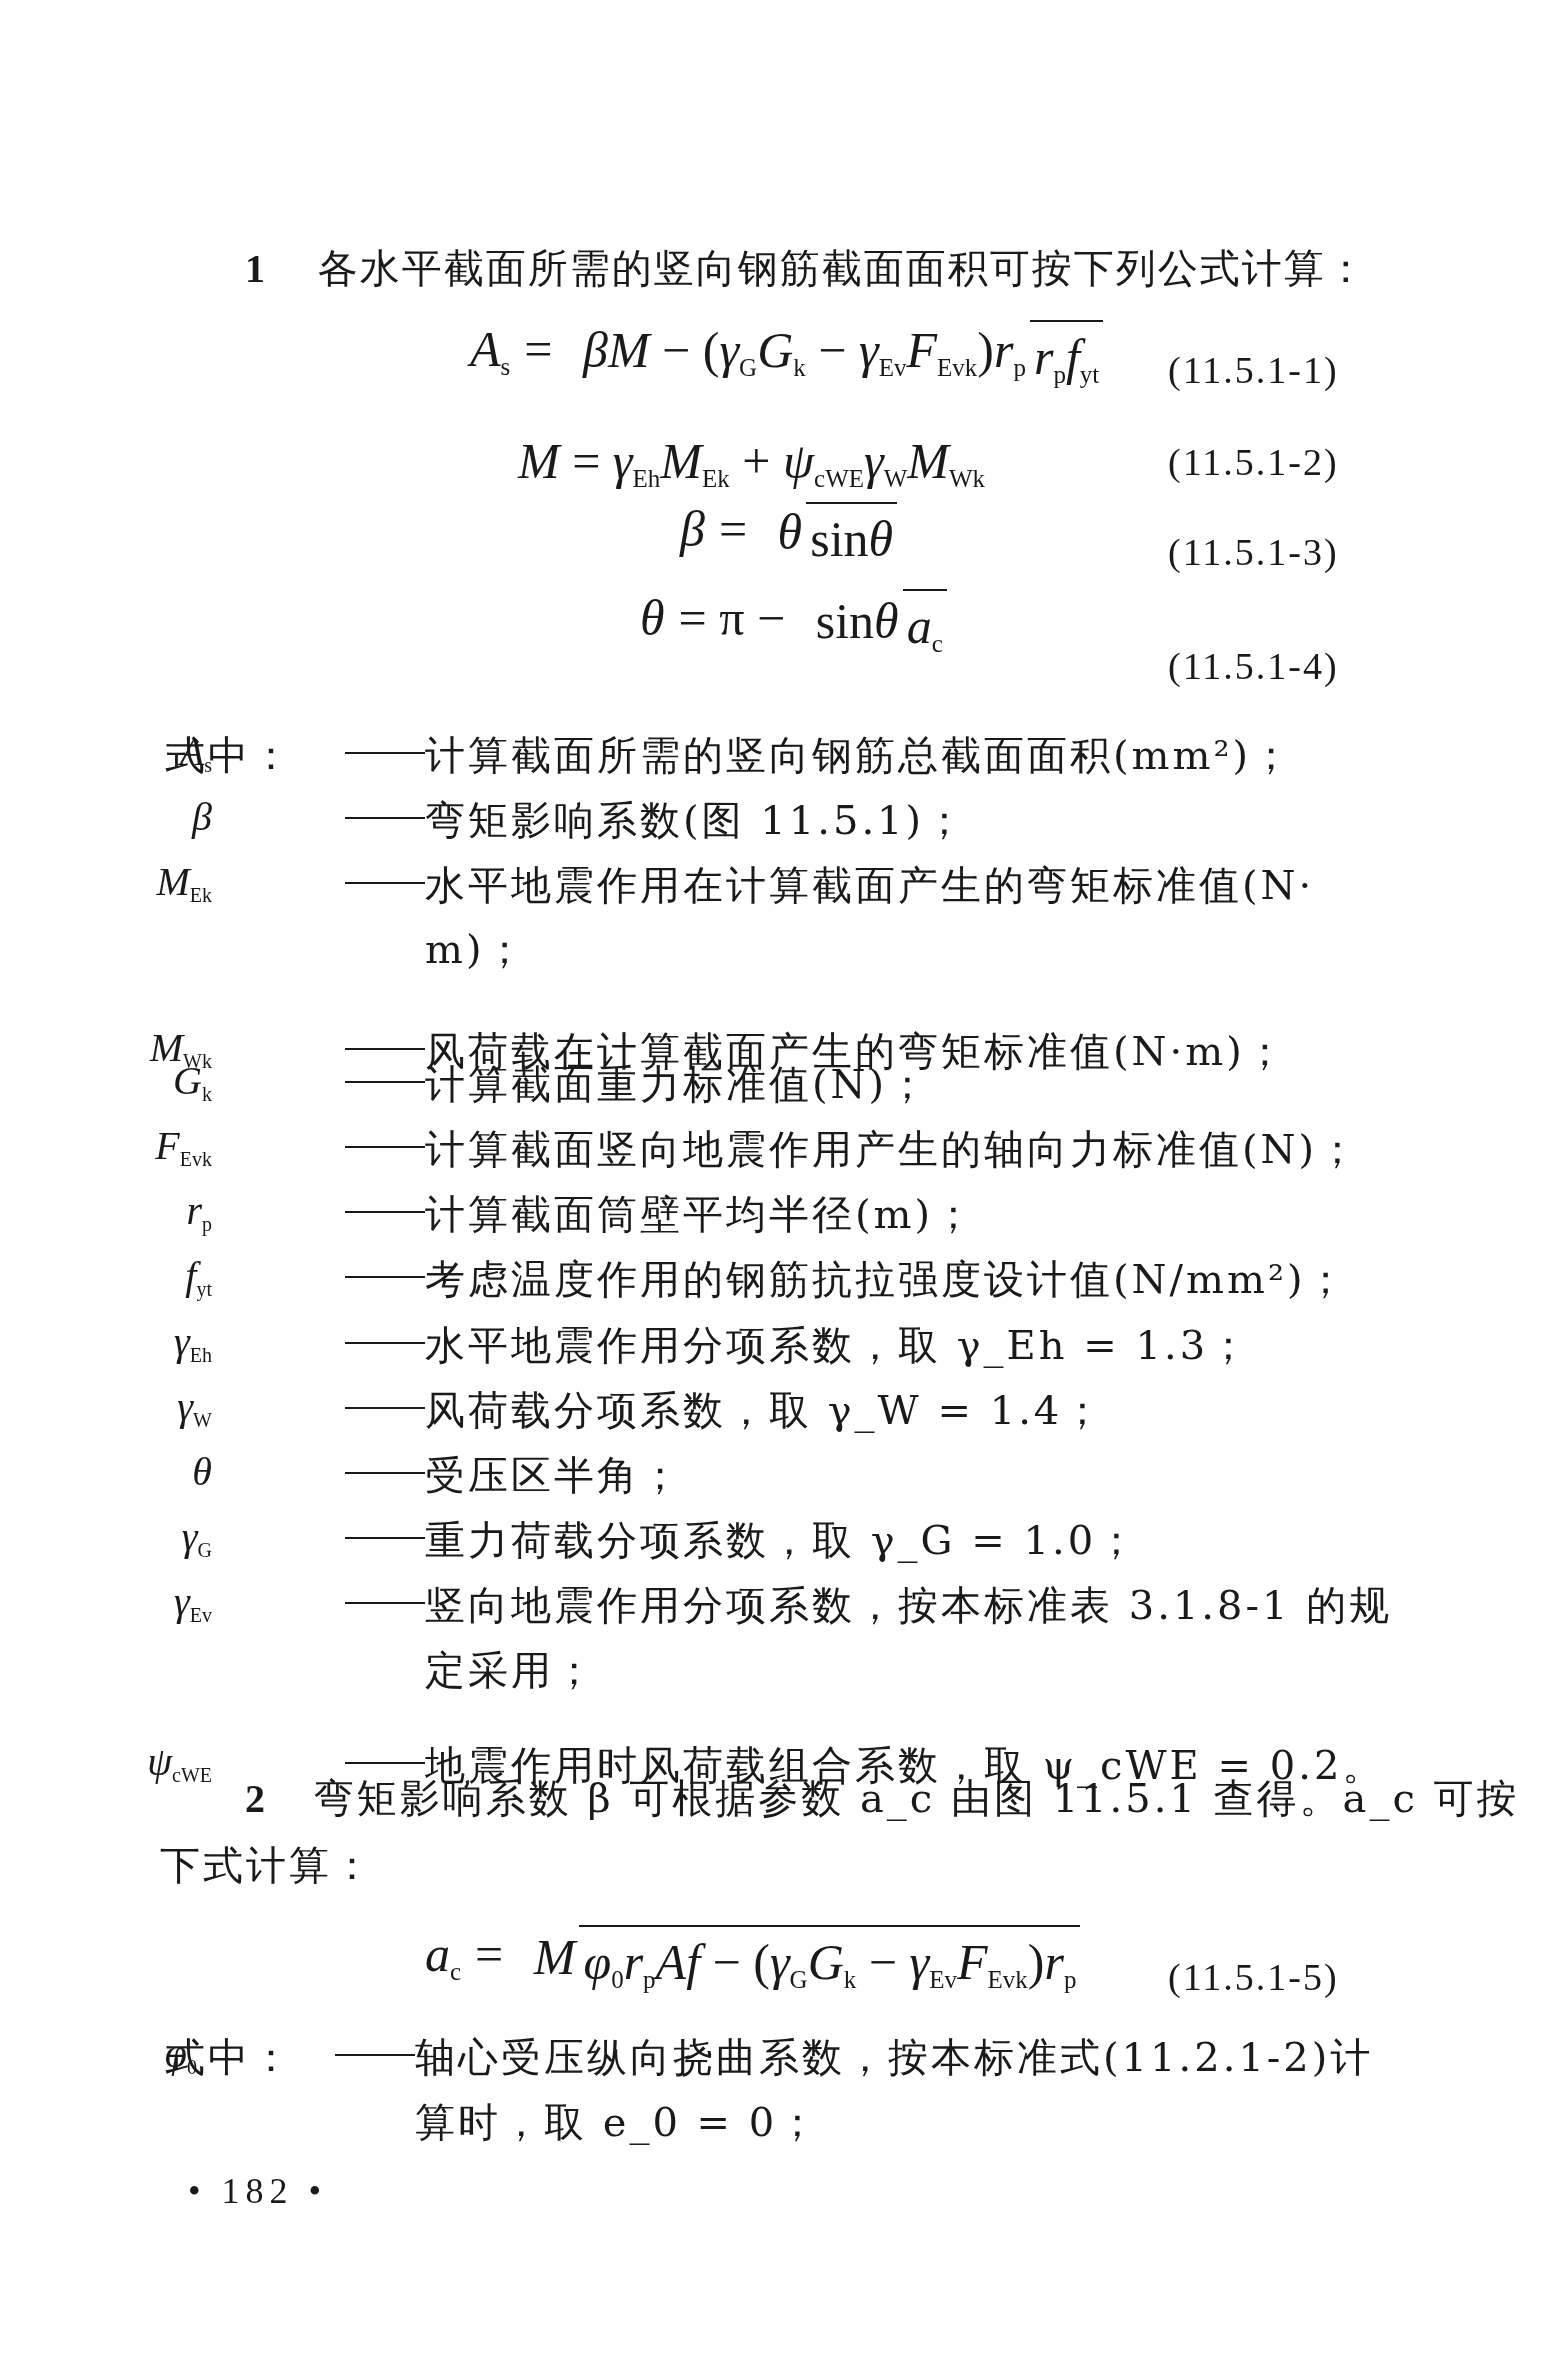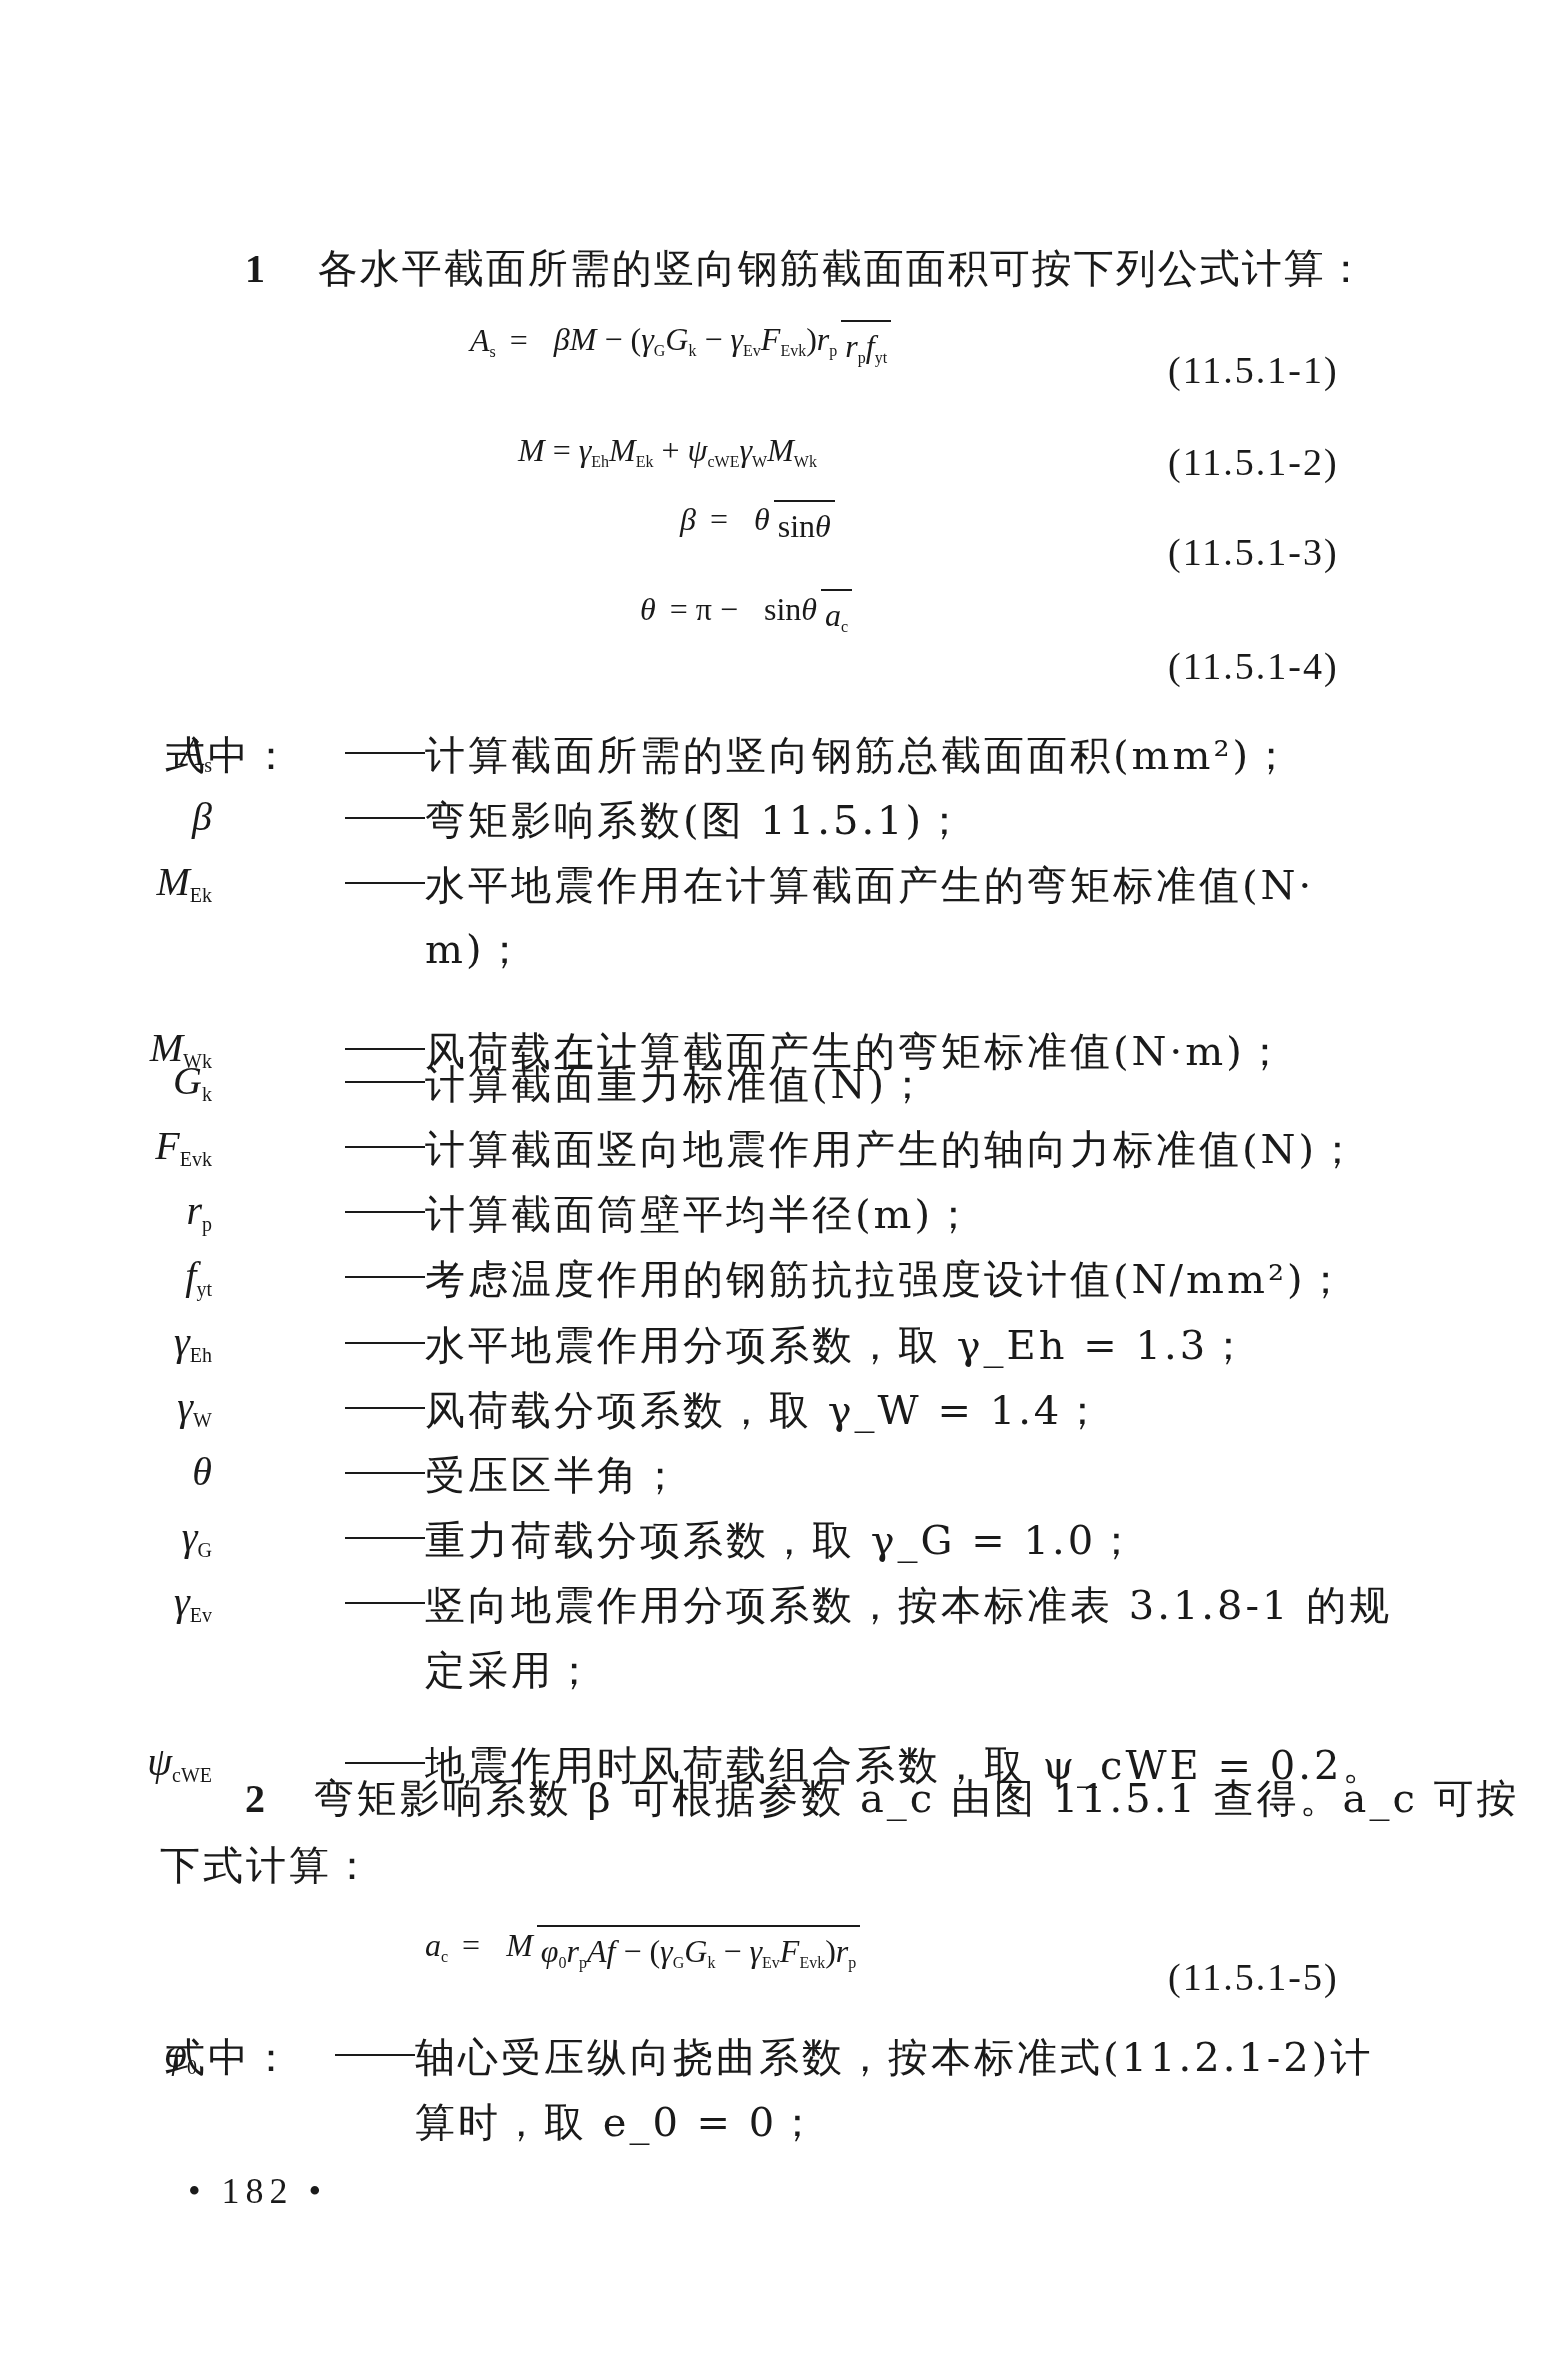--- a/index.html
+++ b/index.html
@@ -4,21 +4,21 @@
 <style>
   html, body { margin: 0; padding: 0; background: #ffffff; }
   body {
     width: 1542px; height: 2371px; position: relative; overflow: hidden;
     font-family: "DejaVu Serif", "Liberation Serif", serif;
     color: #1a1a1a;
   }
   .abs { position: absolute; white-space: nowrap; }
   .para { font-size: 40px; line-height: 1; letter-spacing: 2px; }
   .num-bold { font-weight: bold; font-family: "Liberation Serif", serif; }
-  .math { font-family: "Liberation Serif", "DejaVu Serif", serif; font-style: italic; font-size: 32px; }
+  .math { font-family: "Liberation Serif", "DejaVu Serif", serif; font-style: italic; font-size: 50px; }
   .math .up { font-style: normal; }
   .math sub, .sym sub { font-size: 0.5em; font-style: normal; vertical-align: -0.35em; letter-spacing: 0; }
   .eqno { font-family: "Liberation Serif", serif; font-size: 38px; letter-spacing: 2px; }
   .frac { display: inline-flex; flex-direction: row; align-items: center; vertical-align: middle; }
   .frac .num { padding: 0 4px 6px; }
   .frac .den { border-top: 2px solid #1a1a1a; padding: 6px 4px 0; }
   .defrow { position: absolute; left: 0; width: 1412px; height: 60px; }
   .sym {
     position: absolute; right: 1200px; top: 0;
     font-family: "Liberation Serif", serif; font-style: italic; font-size: 40px; text-align: right;

